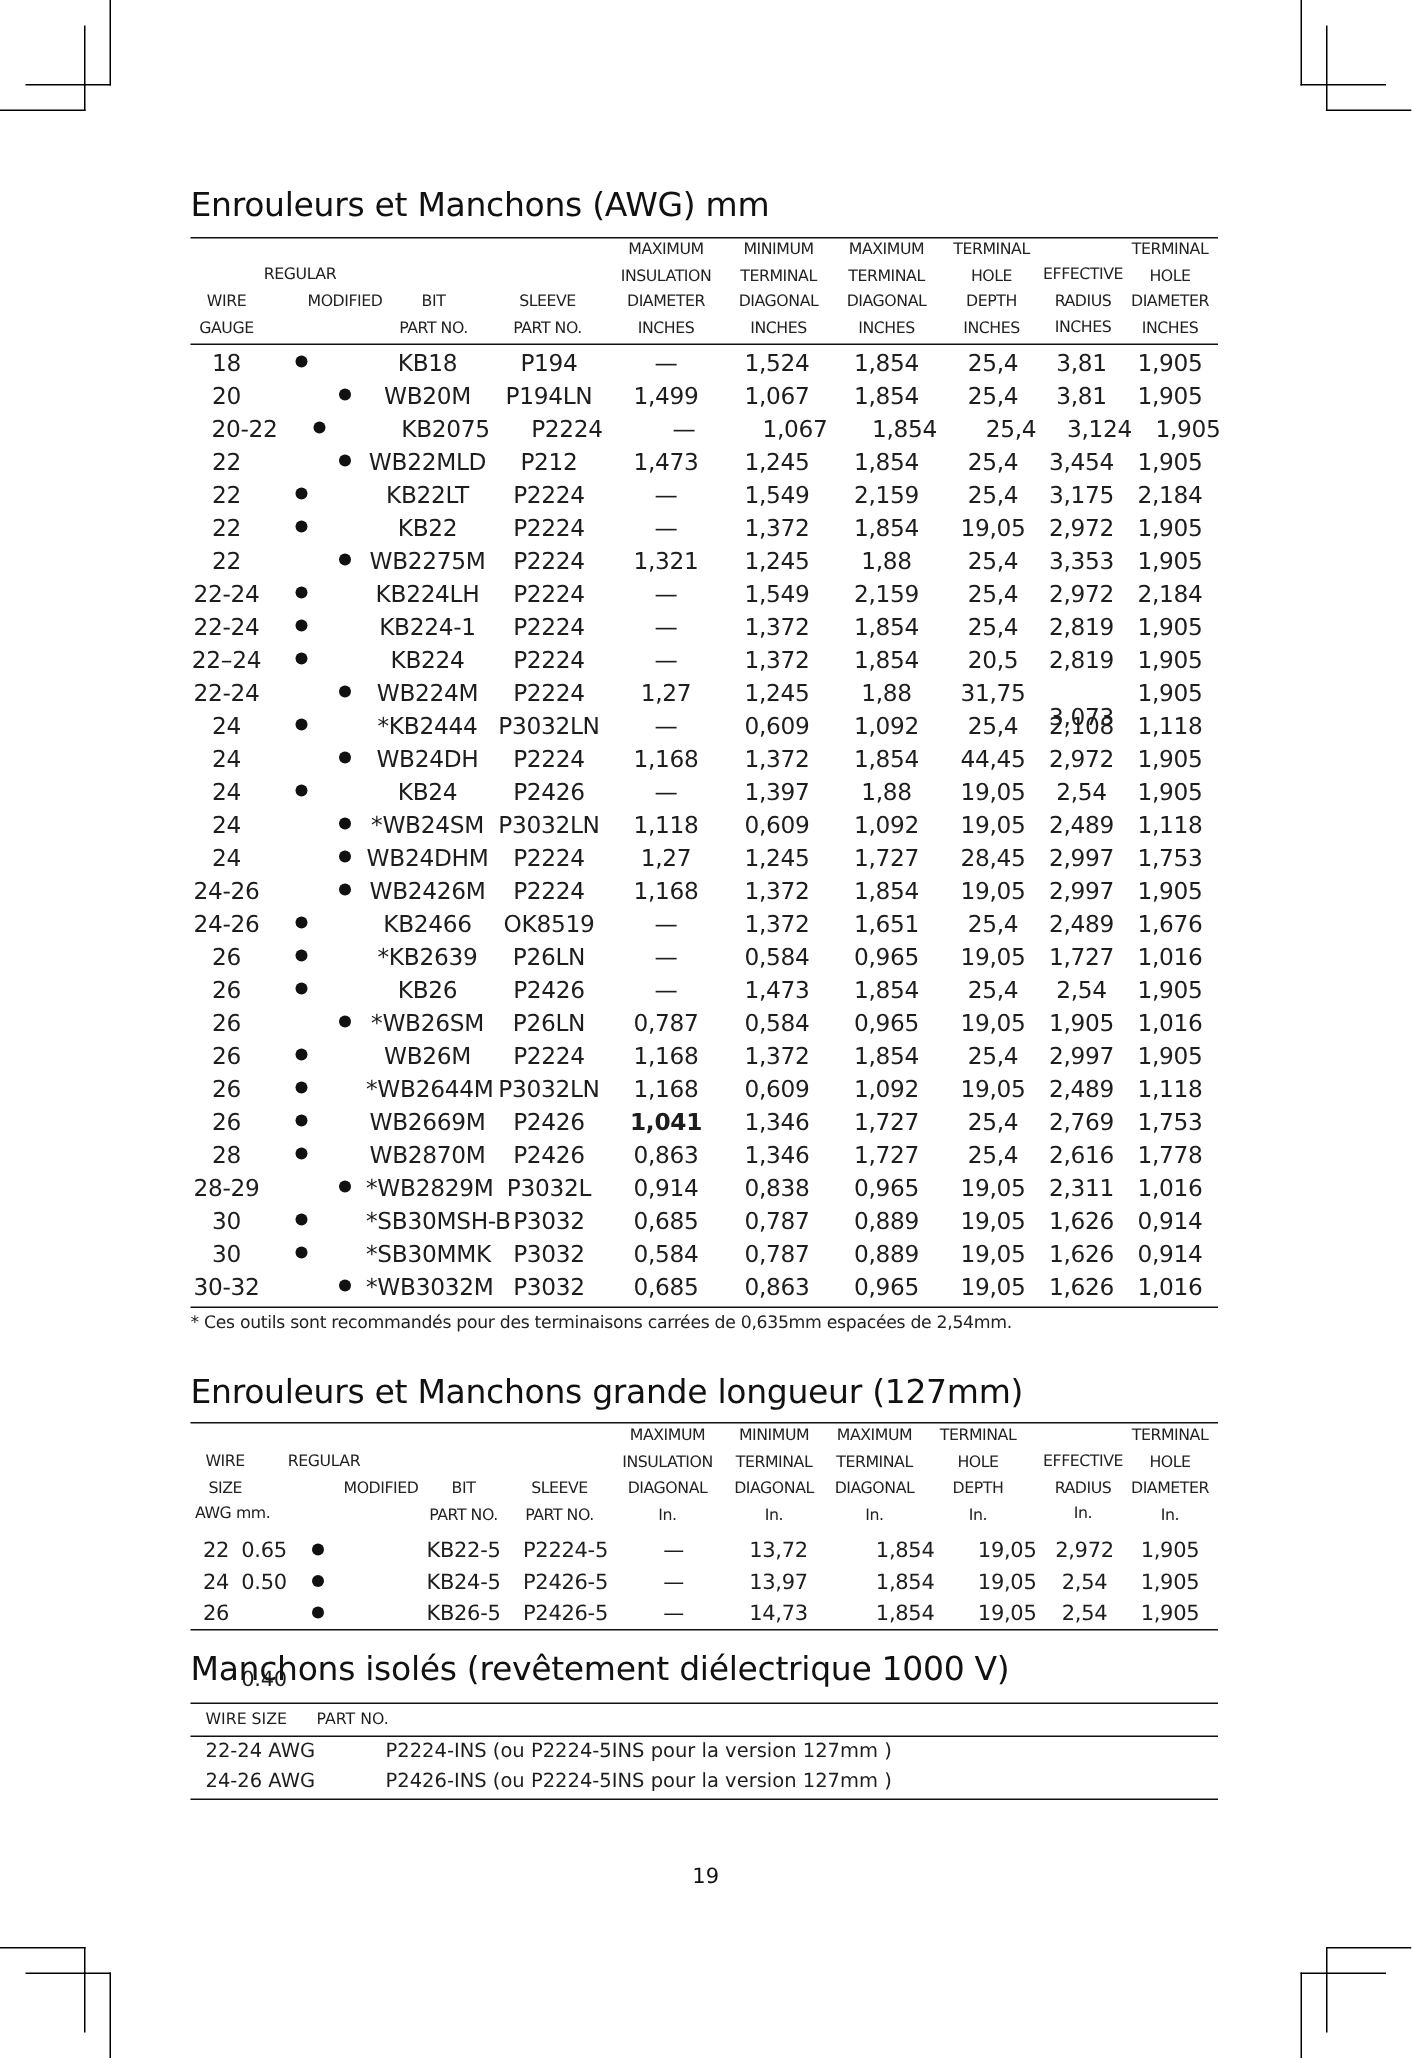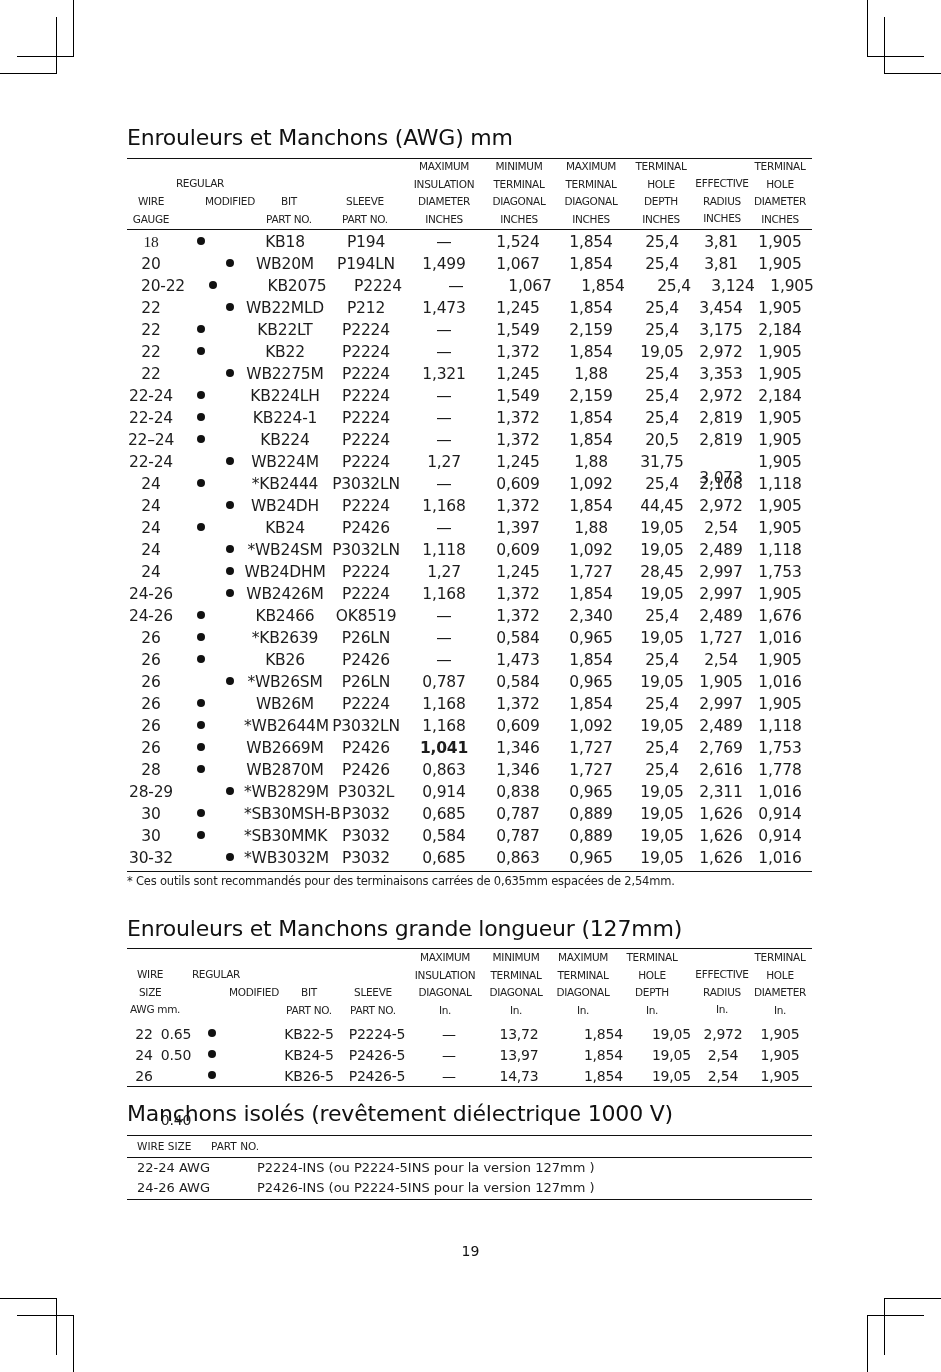--- a/index.html
+++ b/index.html
@@ -96,21 +96,21 @@
     <div>HOLE</div>
     <div>DIAMETER</div>
     <div>INCHES</div>
   </div>
 </div>
 <div class="rule" style="top:229px;"></div>
 
 <div id="awg-rows">
     <div class="row" style="top: 233px;">
       <span class="dot" style="left: 70px;"></span>
-      <span class="cell" style="left: 0px; width: 48px; font-family: Liberation Serif, serif;">18</span>
+      <span class="cell" style="left: 0px; width: 48px;">18</span>
       <span class="cell" style="left: 117px; width: 82px;">KB18</span>
       <span class="cell" style="left: 198px; width: 82px;">P194</span>
       <span class="cell" style="left: 280px; width: 74px;">—</span>
       <span class="cell" style="left: 356px; width: 70px;">1,524</span>
       <span class="cell" style="left: 428px; width: 72px;">1,854</span>
       <span class="cell" style="left: 500px; width: 70px;">25,4</span>
       <span class="cell" style="left: 563px; width: 62px;">3,81</span>
       <span class="cell" style="left: 622px; width: 62px;">1,905</span>
     </div>
     <div class="row" style="top: 255px;">
@@ -305,21 +305,21 @@
       <span class="cell" style="left: 563px; width: 62px;">2,997</span>
       <span class="cell" style="left: 622px; width: 62px;">1,905</span>
     </div>
     <div class="row" style="top: 607px;">
       <span class="dot" style="left: 70px;"></span>
       <span class="cell" style="left: 0px; width: 48px;">24-26</span>
       <span class="cell" style="left: 117px; width: 82px;">KB2466</span>
       <span class="cell" style="left: 198px; width: 82px;">OK8519</span>
       <span class="cell" style="left: 280px; width: 74px;">—</span>
       <span class="cell" style="left: 356px; width: 70px;">1,372</span>
-      <span class="cell" style="left: 428px; width: 72px;">2,340</span>
+      <span class="cell" style="left: 428px; width: 72px;">1,651</span>
       <span class="cell" style="left: 500px; width: 70px;">25,4</span>
       <span class="cell" style="left: 563px; width: 62px;">2,489</span>
       <span class="cell" style="left: 622px; width: 62px;">1,676</span>
     </div>
     <div class="row" style="top: 629px;">
       <span class="dot" style="left: 70px;"></span>
       <span class="cell" style="left: 0px; width: 48px;">26</span>
       <span class="cell" style="left: 117px; width: 82px;">*KB2639</span>
       <span class="cell" style="left: 198px; width: 82px;">P26LN</span>
       <span class="cell" style="left: 280px; width: 74px;">—</span>

